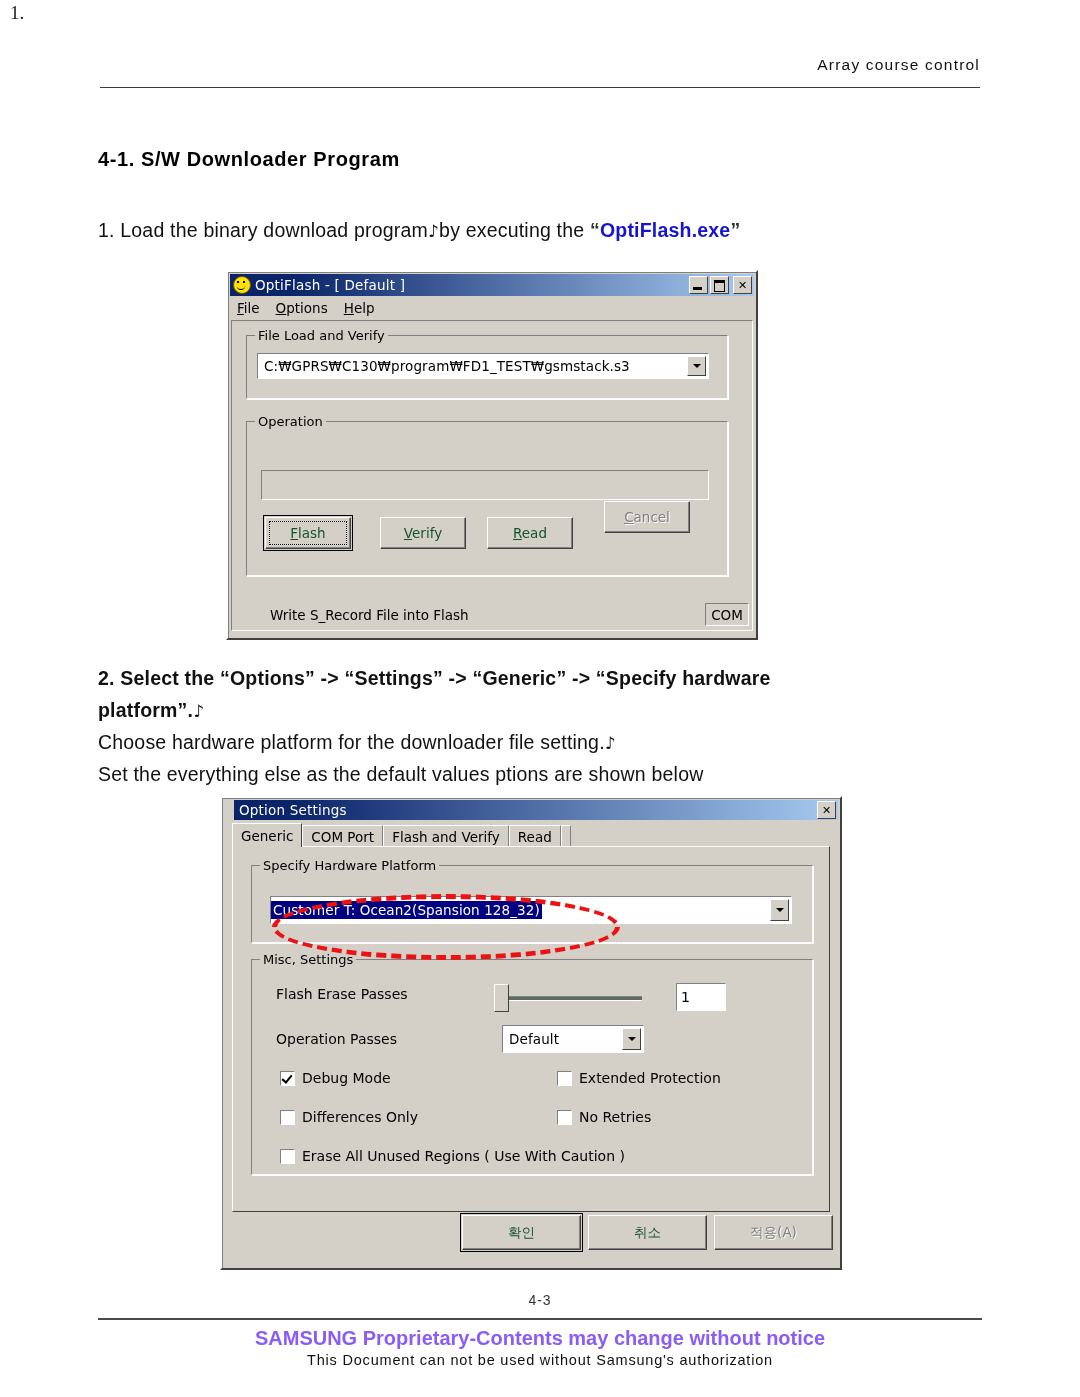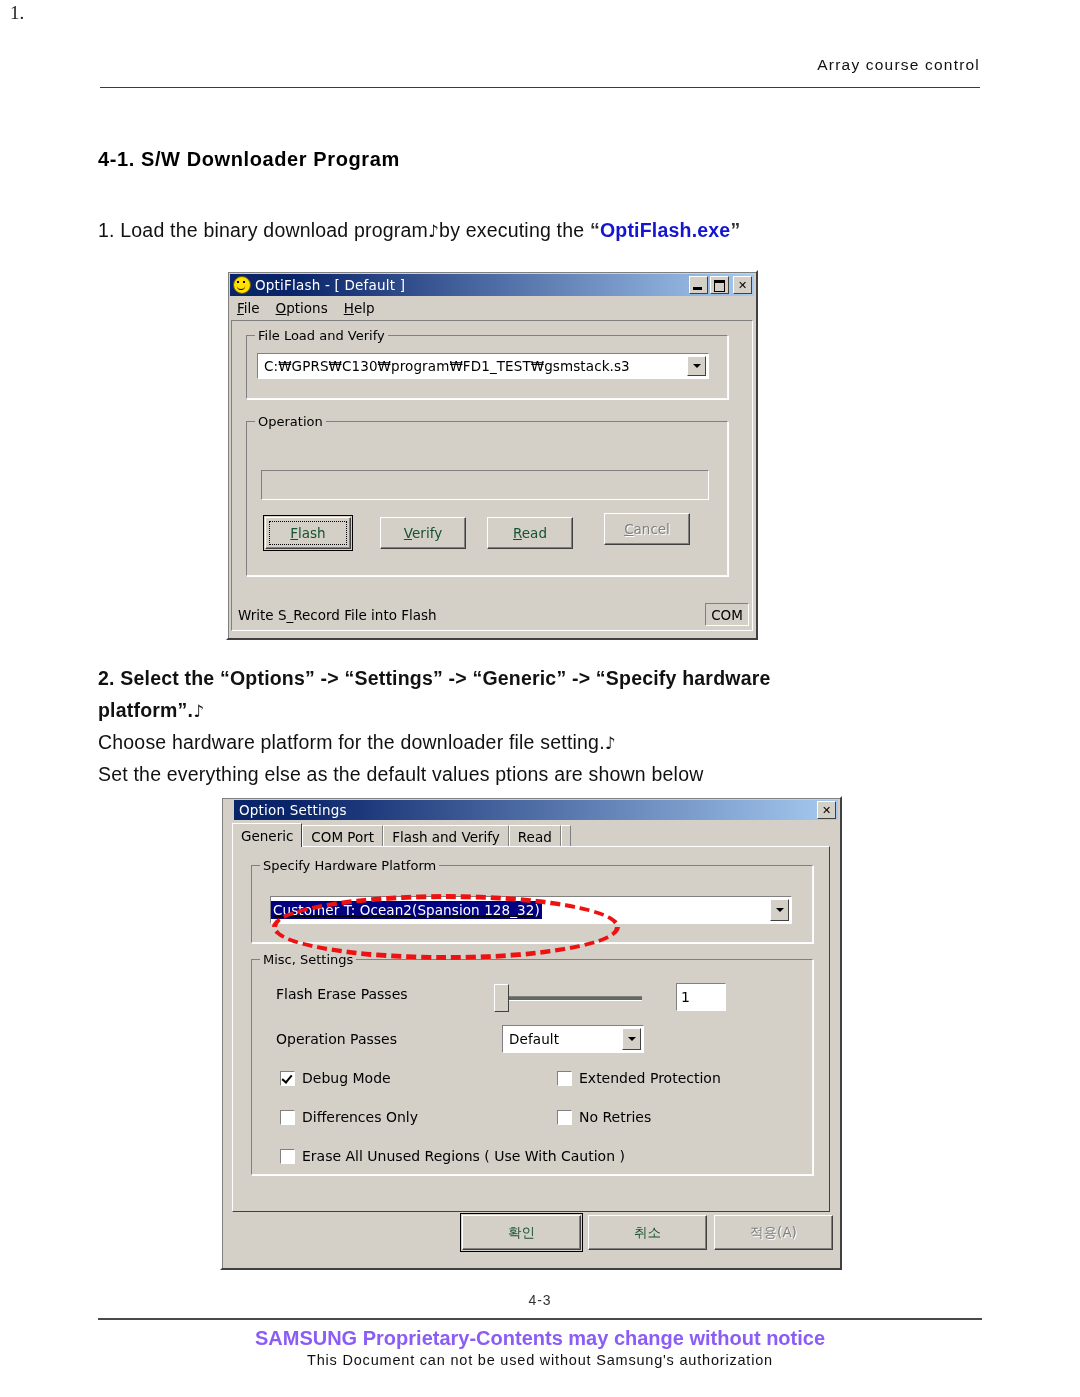--- a/index.html
+++ b/index.html
@@ -302,20 +302,21 @@
   }
   .sb-pane {
     height: 21px;
     border-top: 1.5px solid #808080;
     border-left: 1.5px solid #808080;
     border-right: 1.5px solid #ffffff;
     border-bottom: 1.5px solid #ffffff;
     display: flex; align-items: center;
     padding-left: 3px;
     font-size: 13.5px;
+    margin-left: 32px;
   }
   .sb-main { flex: 1 1 auto; border: none; }
   .sb-right { width: 42px; flex: 0 0 auto; justify-content: center; padding-left: 0; }
 
   
   .dlg-title {
     height: 20px;
     margin: 2px 2px 0 12px;
     background: linear-gradient(to right, #0a246a 0%, #0a246a 10%, #a6caf0 100%);
     display: flex; align-items: center;
@@ -480,21 +481,21 @@
 
       <div class="btn default focus" style="left:18px; top:95px; width:84px; height:30px;">
         <span><u>F</u>lash</span>
       </div>
       <div class="btn" style="left:133px; top:95px; width:84px; height:30px;">
         <span><u>V</u>erify</span>
       </div>
       <div class="btn" style="left:240px; top:95px; width:84px; height:30px;">
         <span><u>R</u>ead</span>
       </div>
-      <div class="btn disabled" style="left:357px; top:91px; width:84px; height:30px;">
+      <div class="btn disabled" style="left:357px; top:79px; width:84px; height:30px;">
         <span><u>C</u>ancel</span>
       </div>
     </div>
 
     <div class="statusbar">
       <div class="sb-pane sb-main">Write S_Record File into Flash</div>
       <div class="sb-pane sb-right">COM</div>
     </div>
   </div>
 </div>
@@ -530,21 +531,21 @@
     <div class="tab">
       <span>Read</span>
     </div>
     <div class="tab spacer"></div>
   </div>
 
   <div class="tabpage">
 
     <div class="groupbox" style="left:18px; top:18px; width:560px; height:76px;">
       <div class="gb-label">Specify Hardware Platform</div>
-      <div class="combo" style="left:18px; top:30px; width:520px; height:26px;text-decoration:underline;">
+      <div class="combo" style="left:18px; top:30px; width:520px; height:26px;">
         <div class="ctext sel">Customer T: Ocean2(Spansion 128_32)</div>
         <div style="flex:1 1 auto;"></div>
         <div class="cbtn">
             <span class="arrow-dn"></span>
           </div>
       </div>
     </div>
 
     <div class="groupbox" style="left:18px; top:112px; width:560px; height:214px;">
       <div class="gb-label">Misc, Settings</div>

